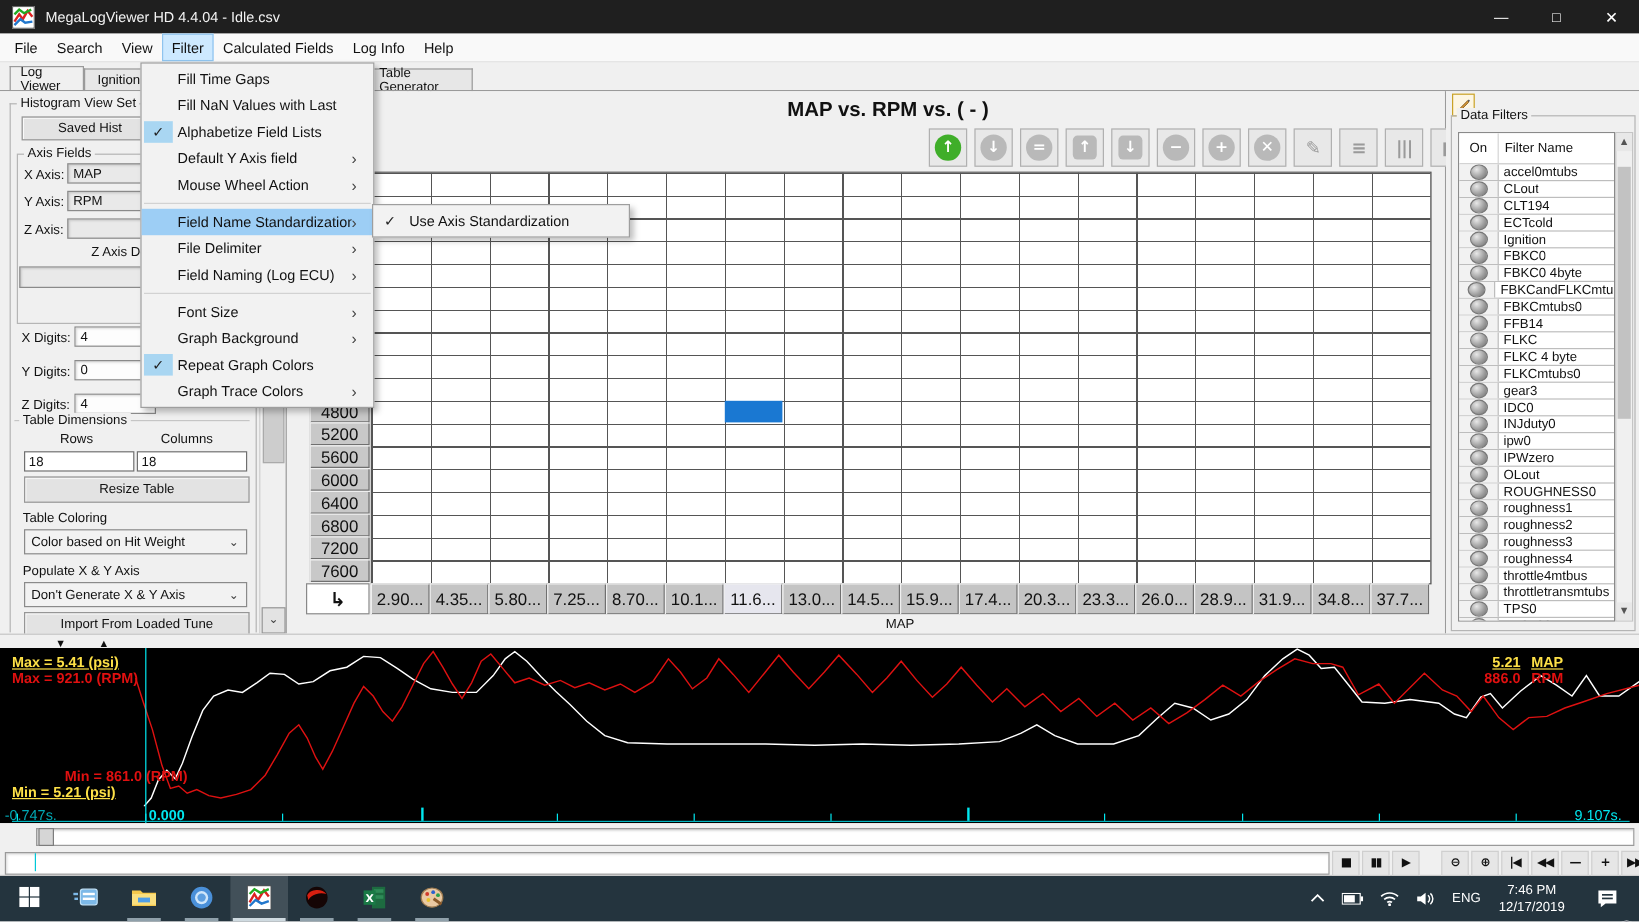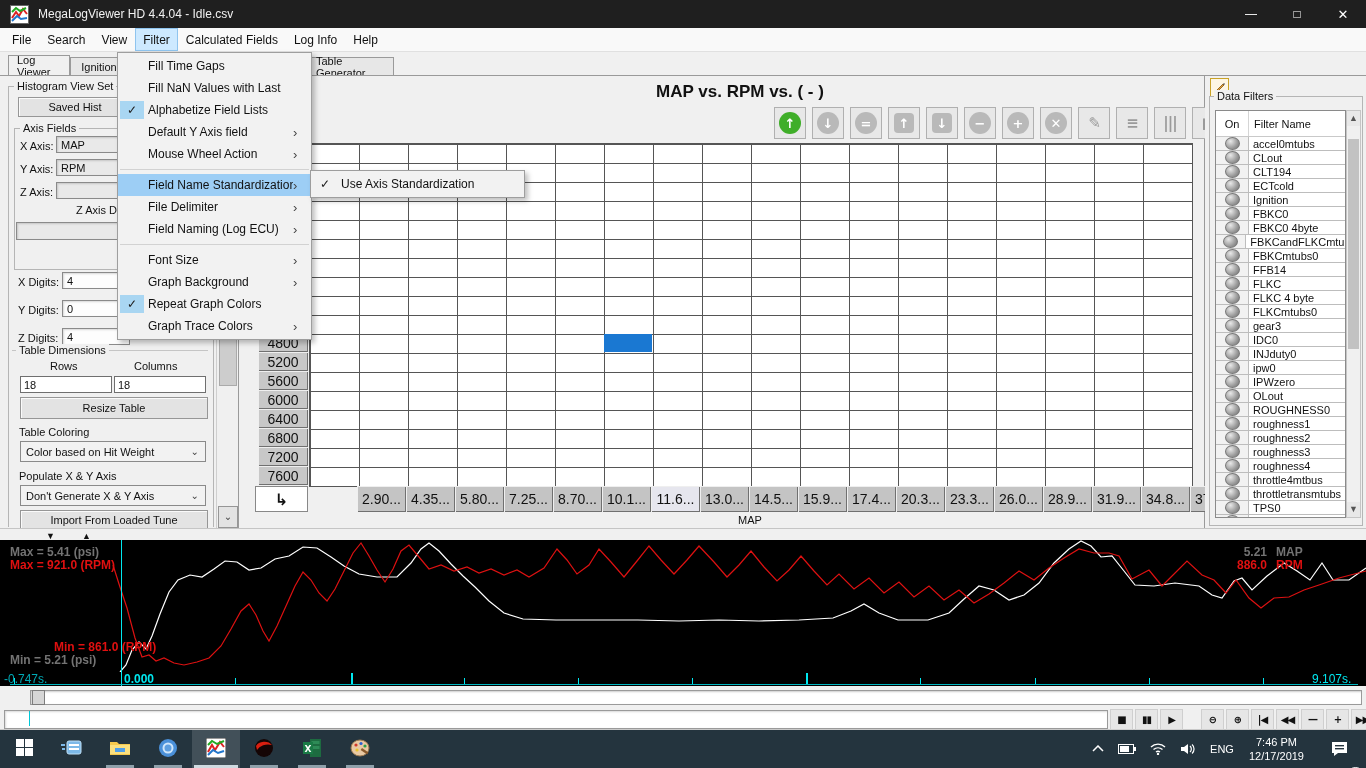--- a/index.html
+++ b/index.html
@@ -55,21 +55,21 @@
   #grid{position:absolute;left:69px;top:67px;width:882px;height:342px;background:#fff;
         border:1px solid #555;box-sizing:content-box;
         background-image:repeating-linear-gradient(to right,#555 0 1px,transparent 1px 49px),
                          repeating-linear-gradient(to bottom,#555 0 1px,transparent 1px 19px);}
   #sel-cell{position:absolute;background:#1a78d2;}
   .rowhdr{position:absolute;left:18px;width:50px;height:19px;background:#c8c8c8;
           box-shadow:inset 1px 1px 0 #efefef,inset -1px -1px 0 #707070;
           display:flex;align-items:center;justify-content:center;font-size:14px;}
   .colhdr{position:absolute;top:410px;height:26px;width:49px;background:#c4c4c4;
           box-shadow:inset 1px 1px 0 #efefef,inset -1px -1px 0 #707070;
-          display:flex;align-items:center;justify-content:center;font-size:14px;overflow:hidden;white-space:nowrap;margin-left:48px;}
+          display:flex;align-items:center;justify-content:center;font-size:14px;overflow:hidden;white-space:nowrap;}
   .colhdr.sel{background:#e6e6ee;}
   #corner-cell{position:absolute;left:15px;top:410px;width:53px;height:26px;background:#fff;border:1px solid #888;
           display:flex;align-items:center;justify-content:center;font-size:16px;font-weight:bold;box-sizing:border-box;font-family:"DejaVu Sans",sans-serif;}
   #map-label{position:absolute;left:69px;top:438px;width:882px;text-align:center;font-size:11px;}
 
   
   #right-panel{left:1205px;top:76px;width:161px;height:452px;background:#f0f0f0;}
   #pencil-btn{position:absolute;left:5px;top:2px;width:17px;height:17px;background:#fdf6e3;border:1px solid #c9a227;display:flex;align-items:center;justify-content:center;}
   #df-group{left:4px;top:20px;width:152px;height:428px;}
   #df-label{left:9px;top:14px;}
@@ -86,21 +86,21 @@
   #df-thumb{position:absolute;left:1px;top:28px;width:11px;height:210px;background:#c2c2c2;}
 
   
   #splitter{left:0;top:528px;width:1366px;height:12px;background:#f0f0f0;border-top:1px solid #c5c5c5;}
   .split-arrow{position:absolute;top:2px;font-size:9px;color:#111;}
 
   
   #loggraph{left:0;top:540px;width:1366px;height:146px;background:#000;}
   #traces{position:absolute;left:0;top:0;}
   .glabel{position:absolute;font-size:12px;font-weight:bold;white-space:nowrap;}
-  .white{color:#737373;} .red{color:#e01010;}
+  .white{color:#fde047;text-decoration:underline;} .red{color:#e01010;}
   #cursor-line{position:absolute;top:0;width:1px;height:146px;background:#00e8f0;}
   .tl-text{position:absolute;top:132px;font-size:12px;color:#00e8f0;}
   #tl-base{position:absolute;left:10px;top:144px;width:1348px;height:1px;background:#00b6c0;}
   .tick{position:absolute;background:#00e8f0;width:1px;}
 
   
   #hslider{left:0;top:686px;width:1366px;height:22px;background:#f0f0f0;}
   #hs-track{position:absolute;left:30px;top:4px;width:1330px;height:13px;background:#fff;border:1px solid #9a9a9a;box-shadow:inset 1px 1px 2px rgba(0,0,0,.2);}
   #hs-handle{position:absolute;left:32px;top:4px;width:11px;height:13px;background:#d6d6d6;border:1px solid #7d7d7d;}
   #bottom-row{left:0;top:708px;width:1366px;height:22px;background:#f0f0f0;border-bottom:1px solid #c9c9c9;box-sizing:border-box;}

